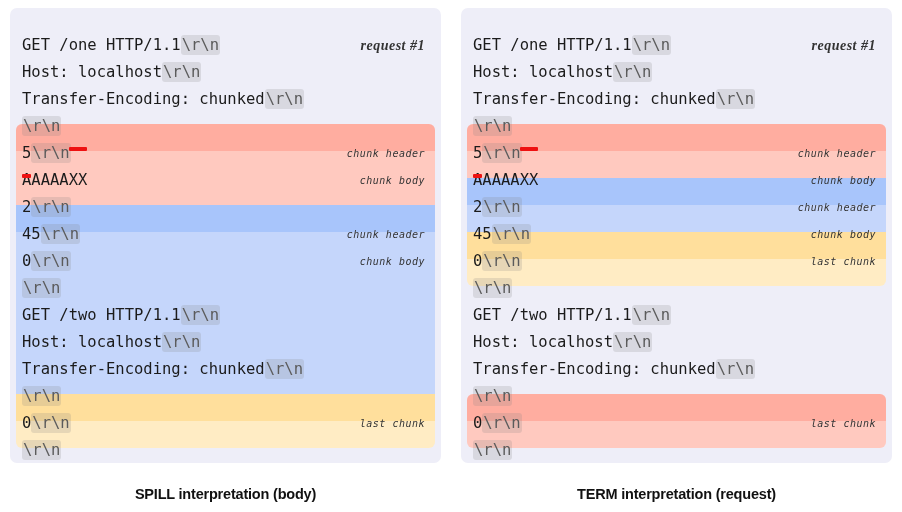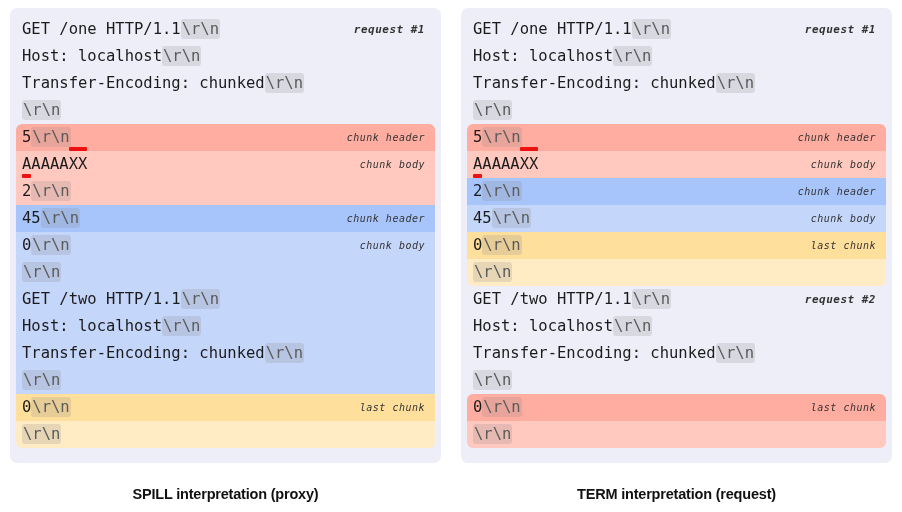--- a/index.html
+++ b/index.html
@@ -43,21 +43,21 @@
   .rows {
     position: relative;
     width: 100%;
   }
   .row {
     position: relative;
     height: 27px;
     line-height: 27px;
     box-sizing: border-box;
     padding: 0 0 0 6px;
-    margin: 0 6px;
+    margin: 16px 6px;
     white-space: pre;
     font-size: 15.5px;
     color: #1b1b1b;
     display: block;
   }
   .row .txt {
     font-family: "DejaVu Sans Mono", monospace;
     font-size: 15.5px;
     letter-spacing: 0px;
     position: relative;
@@ -76,21 +76,22 @@
     line-height: 27px;
     font-family: "DejaVu Sans Mono", monospace;
     font-size: 10px;
     font-style: italic;
     color: #333333;
     z-index: 3;
     letter-spacing: 0.5px;
   }
   .note.bold {
     font-weight: bold;
-    font-size: 11px;
+    font-size: 14px;
+    font-family: Liberation Serif, serif;
   }
   
   .band {
     position: absolute;
     left: 6px;
     right: 6px;
     border-radius: 6px;
     z-index: 0;
   }
   .band.sq-top { border-top-left-radius: 0; border-top-right-radius: 0; }
@@ -141,21 +142,21 @@
           <div class="row" style="position: absolute; top: 270px; left: 0px; right: 0px;"><span class="txt">GET /two HTTP/1.1</span><span class="txt crlf">\r\n</span></div>
           <div class="row" style="position: absolute; top: 297px; left: 0px; right: 0px;"><span class="txt">Host: localhost</span><span class="txt crlf">\r\n</span></div>
           <div class="row" style="position: absolute; top: 324px; left: 0px; right: 0px;"><span class="txt">Transfer-Encoding: chunked</span><span class="txt crlf">\r\n</span></div>
           <div class="row" style="position: absolute; top: 351px; left: 0px; right: 0px;"><span class="txt crlf">\r\n</span></div>
           <div class="row" style="position: absolute; top: 378px; left: 0px; right: 0px;"><span class="txt">0</span><span class="txt crlf">\r\n</span><span class="note">last chunk</span></div>
           <div class="row" style="position: absolute; top: 405px; left: 0px; right: 0px;"><span class="txt crlf">\r\n</span></div>
           <div class="underline" style="background: rgb(238, 17, 17); left: 58.6px; width: 18.64px; top: 131px;"></div>
           <div class="underline" style="background: rgb(238, 17, 17); left: 12px; width: 9.32px; top: 158px;"></div>
         </div>
     </div>
-    <div class="caption">SPILL interpretation (proxy)</div>
+    <div class="caption">SPILL interpretation (body)</div>
   </div>
 
   <div class="column">
     <div class="panel">
       <div class="rows" style="height: 432px;">
           <div class="band sq-bot" style="top: 108px; height: 27px; background: rgb(255, 173, 160);"></div>
           <div class="band sq-top sq-bot" style="top: 135px; height: 27px; background: rgb(255, 201, 191);"></div>
           <div class="band sq-top sq-bot" style="top: 162px; height: 27px; background: rgb(168, 197, 251);"></div>
           <div class="band sq-top sq-bot" style="top: 189px; height: 27px; background: rgb(197, 214, 251);"></div>
           <div class="band sq-top sq-bot" style="top: 216px; height: 27px; background: rgb(255, 223, 156);"></div>
@@ -165,21 +166,21 @@
           <div class="row" style="position: absolute; top: 0px; left: 0px; right: 0px;"><span class="txt">GET /one HTTP/1.1</span><span class="txt crlf">\r\n</span><span class="note bold">request #1</span></div>
           <div class="row" style="position: absolute; top: 27px; left: 0px; right: 0px;"><span class="txt">Host: localhost</span><span class="txt crlf">\r\n</span></div>
           <div class="row" style="position: absolute; top: 54px; left: 0px; right: 0px;"><span class="txt">Transfer-Encoding: chunked</span><span class="txt crlf">\r\n</span></div>
           <div class="row" style="position: absolute; top: 81px; left: 0px; right: 0px;"><span class="txt crlf">\r\n</span></div>
           <div class="row" style="position: absolute; top: 108px; left: 0px; right: 0px;"><span class="txt">5</span><span class="txt crlf">\r\n</span><span class="note">chunk header</span></div>
           <div class="row" style="position: absolute; top: 135px; left: 0px; right: 0px;"><span class="txt">AAAAAXX</span><span class="note">chunk body</span></div>
           <div class="row" style="position: absolute; top: 162px; left: 0px; right: 0px;"><span class="txt">2</span><span class="txt crlf">\r\n</span><span class="note">chunk header</span></div>
           <div class="row" style="position: absolute; top: 189px; left: 0px; right: 0px;"><span class="txt">45</span><span class="txt crlf">\r\n</span><span class="note">chunk body</span></div>
           <div class="row" style="position: absolute; top: 216px; left: 0px; right: 0px;"><span class="txt">0</span><span class="txt crlf">\r\n</span><span class="note">last chunk</span></div>
           <div class="row" style="position: absolute; top: 243px; left: 0px; right: 0px;"><span class="txt crlf">\r\n</span></div>
-          <div class="row" style="position: absolute; top: 270px; left: 0px; right: 0px;"><span class="txt">GET /two HTTP/1.1</span><span class="txt crlf">\r\n</span><span class="note bold">request #2</span></div>
+          <div class="row" style="position: absolute; top: 270px; left: 0px; right: 0px;"><span class="txt">GET /two HTTP/1.1</span><span class="txt crlf">\r\n</span></div>
           <div class="row" style="position: absolute; top: 297px; left: 0px; right: 0px;"><span class="txt">Host: localhost</span><span class="txt crlf">\r\n</span></div>
           <div class="row" style="position: absolute; top: 324px; left: 0px; right: 0px;"><span class="txt">Transfer-Encoding: chunked</span><span class="txt crlf">\r\n</span></div>
           <div class="row" style="position: absolute; top: 351px; left: 0px; right: 0px;"><span class="txt crlf">\r\n</span></div>
           <div class="row" style="position: absolute; top: 378px; left: 0px; right: 0px;"><span class="txt">0</span><span class="txt crlf">\r\n</span><span class="note">last chunk</span></div>
           <div class="row" style="position: absolute; top: 405px; left: 0px; right: 0px;"><span class="txt crlf">\r\n</span></div>
           <div class="underline" style="background: rgb(238, 17, 17); left: 58.6px; width: 18.64px; top: 131px;"></div>
           <div class="underline" style="background: rgb(238, 17, 17); left: 12px; width: 9.32px; top: 158px;"></div>
         </div>
     </div>
     <div class="caption">TERM interpretation (request)</div>

